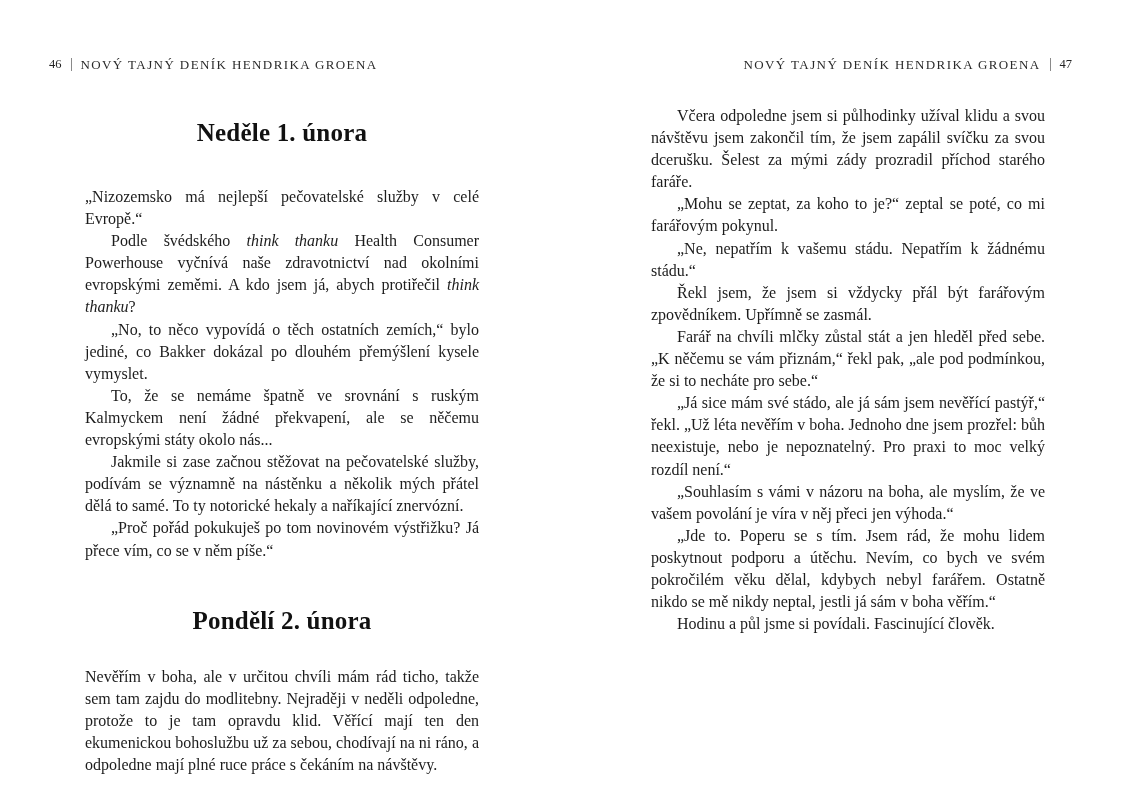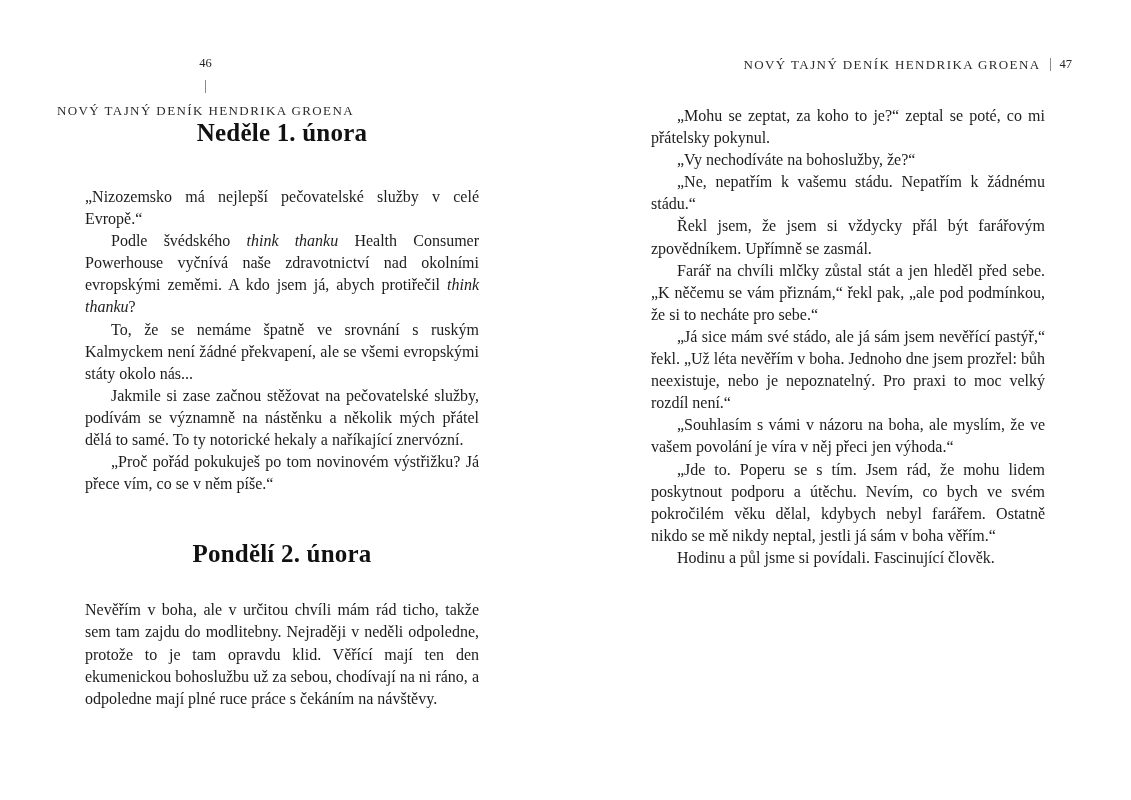--- a/index.html
+++ b/index.html
@@ -25,21 +25,21 @@
   .page-right { left: 566px; width: 565px; }
 
   .page-header {
     position: absolute;
     top: 56px;
     display: flex;
     align-items: center;
     gap: 9px;
     white-space: nowrap;
   }
-  .page-left  .page-header { left: 57px; flex-direction: column; }
+  .page-left  .page-header { left: 49px; }
   .page-right .page-header { right: 59px; }
 
   .page-num {
     font-size: 12.5px;
     letter-spacing: 0;
     color: #222;
   }
   .header-divider {
     width: 1px;
     height: 13px;
@@ -97,41 +97,42 @@
     <div class="page-header">
       <span class="page-num">46</span>
       <span class="header-divider"></span>
       <span class="running-head">NOVÝ TAJNÝ DENÍK HENDRIKA GROENA</span>
     </div>
     <div class="page-body" id="left-body">
         <h1 class="entry-heading">Neděle 1. února</h1>
         <div class="paragraphs first-flush">
           <p class="para">„Nizozemsko má nejlepší pečovatelské služby v celé Evropě.“</p>
           <p class="para">Podle švédského <i>think thanku</i> Health Consumer Powerhouse vyčnívá naše zdravotnictví nad okolními evropskými zeměmi. A kdo jsem já, abych protiřečil <i>think thanku</i>?</p>
-          <p class="para">To, že se nemáme špatně ve srovnání s ruským Kalmyckem není žádné překvapení, ale se všemi evropskými státy okolo nás...</p>
+          <p class="para">„No, to něco vypovídá o těch ostatních zemích,“ bylo jediné, co Bakker dokázal po dlouhém přemýšlení kysele vymyslet.</p>
+          <p class="para">To, že se nemáme špatně ve srovnání s ruským Kalmyckem není žádné překvapení, ale se něčemu evropskými státy okolo nás...</p>
           <p class="para">Jakmile si zase začnou stěžovat na pečovatelské služby, podívám se významně na nástěnku a několik mých přátel dělá to samé. To ty notorické hekaly a naříkající znervózní.</p>
           <p class="para">„Proč pořád pokukuješ po tom novinovém výstřižku? Já přece vím, co se v něm píše.“</p>
         </div>
         <h1 class="entry-heading second">Pondělí 2. února</h1>
         <div class="paragraphs first-flush">
           <p class="para">Nevěřím v boha, ale v určitou chvíli mám rád ticho, takže sem tam zajdu do modlitebny. Nejraději v neděli odpoledne, protože to je tam opravdu klid. Věřící mají ten den ekumenickou bohoslužbu už za sebou, chodívají na ni ráno, a odpoledne mají plné ruce práce s čekáním na návštěvy.</p>
         </div>
       </div>
   </div>
 
   <div class="page page-right">
     <div class="page-header">
       <span class="running-head">NOVÝ TAJNÝ DENÍK HENDRIKA GROENA</span>
       <span class="header-divider"></span>
       <span class="page-num">47</span>
     </div>
     <div class="page-body" id="right-body">
         <div class="paragraphs">
-          <p class="para">„Mohu se zeptat, za koho to je?“ zeptal se poté, co mi přátelsky pokynul.</p>
-          <p class="para">„Vy nechodíváte na bohoslužby, že?“</p>
+          <p class="para">Včera odpoledne jsem si půlhodinky užíval klidu a svou návštěvu jsem zakončil tím, že jsem zapálil svíčku za svou dcerušku. Šelest za mými zády prozradil příchod starého faráře.</p>
+          <p class="para">„Mohu se zeptat, za koho to je?“ zeptal se poté, co mi farářovým pokynul.</p>
           <p class="para">„Ne, nepatřím k vašemu stádu. Nepatřím k žádnému stádu.“</p>
           <p class="para">Řekl jsem, že jsem si vždycky přál být farářovým zpovědníkem. Upřímně se zasmál.</p>
           <p class="para">Farář na chvíli mlčky zůstal stát a jen hleděl před sebe. „K něčemu se vám přiznám,“ řekl pak, „ale pod podmínkou, že si to necháte pro sebe.“</p>
           <p class="para">„Já sice mám své stádo, ale já sám jsem nevěřící pastýř,“ řekl. „Už léta nevěřím v boha. Jednoho dne jsem prozřel: bůh neexistuje, nebo je nepoznatelný. Pro praxi to moc velký rozdíl není.“</p>
           <p class="para">„Souhlasím s vámi v názoru na boha, ale myslím, že ve vašem povolání je víra v něj přeci jen výhoda.“</p>
           <p class="para">„Jde to. Poperu se s tím. Jsem rád, že mohu lidem poskytnout podporu a útěchu. Nevím, co bych ve svém pokročilém věku dělal, kdybych nebyl farářem. Ostatně nikdo se mě nikdy neptal, jestli já sám v boha věřím.“</p>
           <p class="para">Hodinu a půl jsme si povídali. Fascinující člověk.</p>
         </div>
       </div>
   </div>

